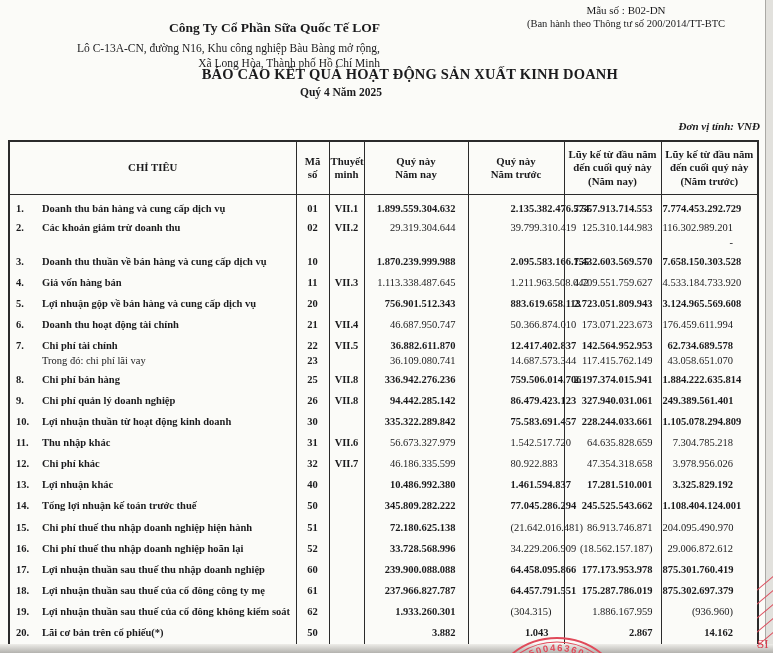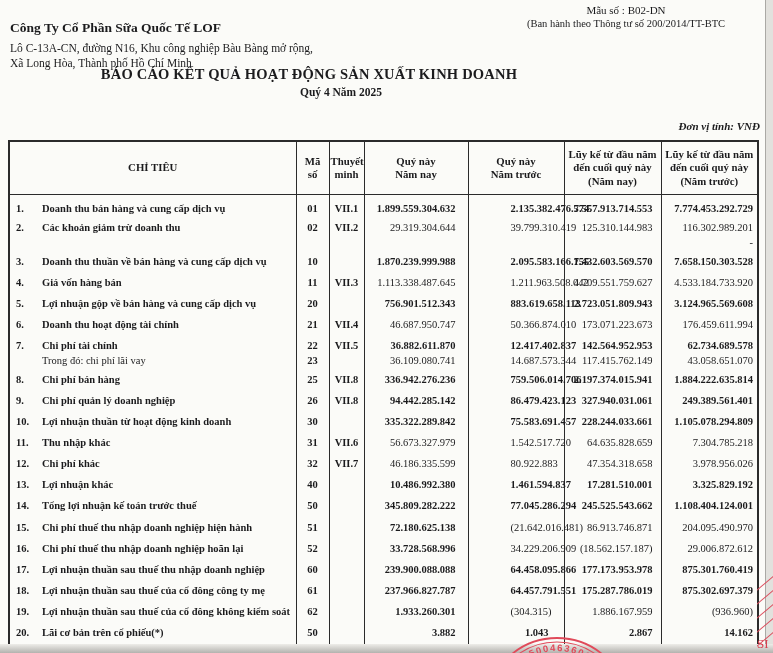--- a/index.html
+++ b/index.html
@@ -2,46 +2,46 @@
 <html><head>
 <meta charset="utf-8">
 <style>
   html,body{margin:0;padding:0;}
   body{width:773px;height:653px;overflow:hidden;background:#e8e7e4;}
   .scan{
     position:relative;width:773px;height:653px;background:#fbfbf8;
     font-family:"Liberation Serif", serif;color:#1b1b1d;overflow:hidden;
   }
   
-  .company{position:absolute;left:10px;top:20px;width:370px;text-align:left;}
+  .company{position:absolute;left:10px;top:20px;width:370px;text-align:right;}
   .company-name{font-weight:bold;font-size:13.5px;margin-bottom:5px;}
   .company-addr{font-size:11.5px;line-height:15px;}
   .form-block{position:absolute;right:4px;top:3px;width:286px;text-align:center;font-size:10.5px;line-height:14px;font-family:Liberation Serif, serif;}
   .form-line1{font-size:11px;}
-  .report-title{position:absolute;left:0;top:66px;width:618px;text-align:center;font-weight:bold;font-size:14.5px;letter-spacing:.2px;}
+  .report-title{position:absolute;left:0;top:66px;width:618px;text-align:right;font-weight:bold;font-size:14.5px;letter-spacing:.2px;}
   .report-period{position:absolute;left:0;top:86px;width:682px;text-align:center;font-weight:bold;font-size:11.5px;}
   .unit-note{position:absolute;right:13px;top:120px;font-style:italic;font-weight:600;font-size:11px;margin-left:24px;}
   
   table.report{position:absolute;left:8px;top:140px;width:749px;border-collapse:collapse;table-layout:fixed;
     border:2px solid #2b2b2b;}
   thead th{border:1.4px solid #2b2b2b;font-size:10.8px;font-weight:bold;text-align:center;vertical-align:middle;
     white-space:pre-line;line-height:13.5px;height:48px;padding:2px 1px;}
   tbody td{border-left:1.4px solid #2b2b2b;border-right:1.4px solid #2b2b2b;border-top:none;border-bottom:none;
     vertical-align:top;padding-top:2px;font-size:10.5px;}
   tbody tr{height:21.1px;}
   tbody tr:first-child td{padding-top:6px;}
   tbody tr:last-child td{padding-bottom:9px;}
   .b{font-weight:bold;}
   .c-label{padding-left:6px;}
   .lrow{display:flex;line-height:15.5px;}
   .no{flex:none;width:26px;}
   .lbl{white-space:nowrap;}
   .c-code,.c-note{text-align:center;line-height:15.5px;}
   .c-num{text-align:right;line-height:15.5px;white-space:nowrap;}
-  td.v1{padding-right:12px;} td.v2{padding-right:15px;padding-left:42px;} td.v3{padding-right:8px;} td.v4{padding-right:4px;}
+  td.v1{padding-right:12px;} td.v2{padding-right:15px;padding-left:42px;} td.v3{padding-right:8px;} td.v4{padding-right:24px;}
   
   .stamp-svg{position:absolute;left:482px;top:635px;z-index:4;}
   .corner-red{position:absolute;left:757px;top:636px;z-index:5;color:#d84050;font-weight:normal;font-size:13px;}
   .hatch{position:absolute;right:0;top:574px;width:16px;height:76px;overflow:hidden;z-index:3;}
   .hatch span{position:absolute;left:-6px;width:30px;height:0;border-top:1.6px solid #dd4f5f;transform:rotate(-40deg);}
   .bottom-band{position:absolute;left:0;bottom:0;width:100%;height:9px;z-index:2;
     background:linear-gradient(#eeede9, #b3b2ae);}
   .right-edge{position:absolute;right:0;top:0;width:7px;height:100%;background:#e2e1dd;border-left:1px solid #aaa9a5;z-index:1;}
 </style>
 </head>

